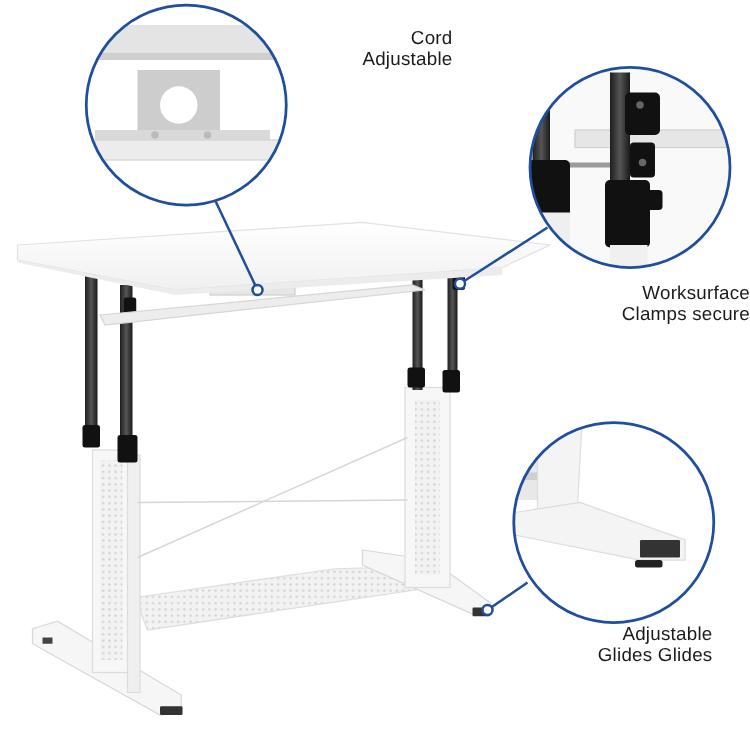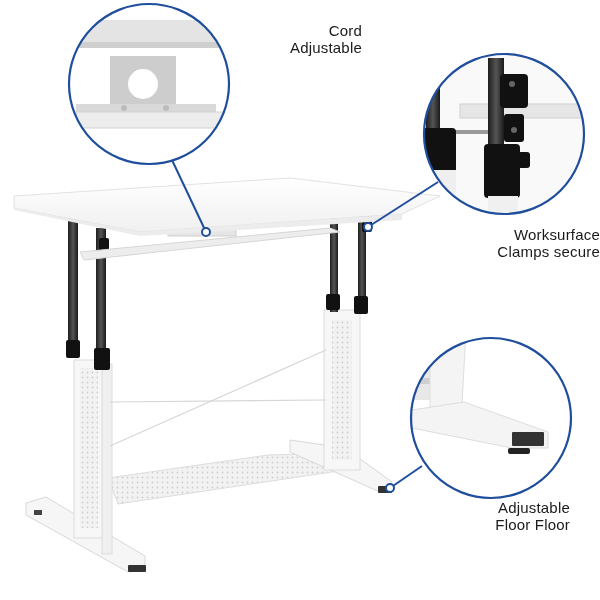--- a/index.html
+++ b/index.html
@@ -141,14 +141,14 @@
 <div class="label" id="lbl-cord">
   <span>Cord</span>
   <span>Adjustable</span>
 </div>
 <div class="label" id="lbl-clamps">
   <span>Worksurface</span>
   <span>Clamps secure</span>
 </div>
 <div class="label" id="lbl-glides">
   <span>Adjustable</span>
-  <span>Floor Floor</span>
+  <span>Glides Glides</span>
 </div>
 
 </body></html>

